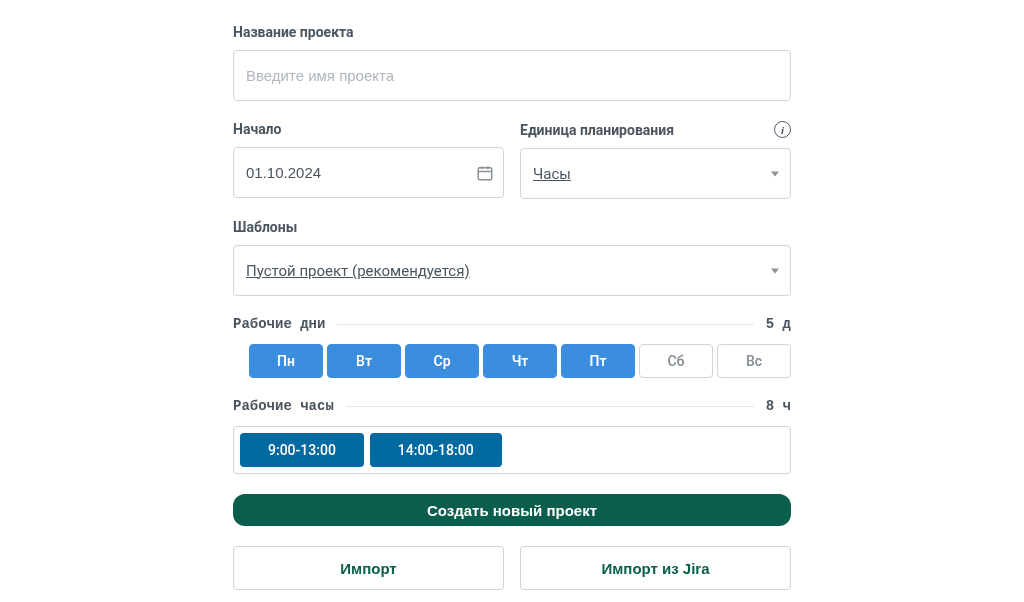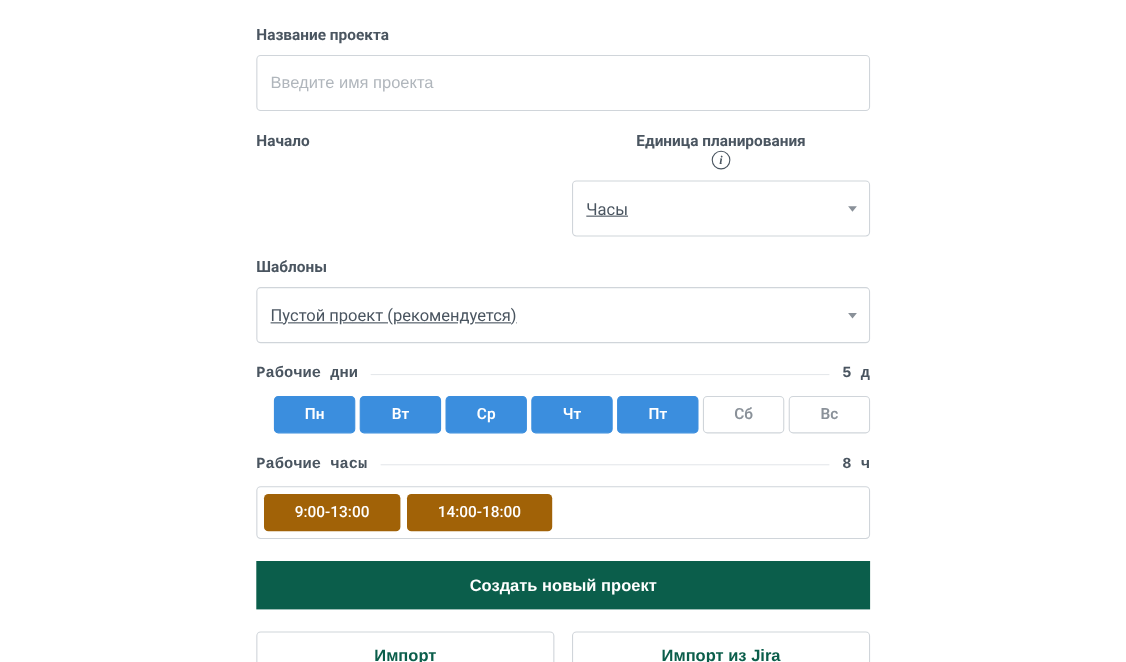--- a/index.html
+++ b/index.html
@@ -31,21 +31,20 @@
   .text-input::placeholder { color: #b0b6bc; }
 
   .row { display: flex; gap: 16px; margin-top: 20px; }
   .col { flex: 1; display: flex; flex-direction: column; }
 
   .label-row {
     display: flex;
     justify-content: space-between;
     align-items: center;
     margin-bottom: 10px;
-    flex-direction: column;
   }
 
   .date-input-wrap { position: relative; }
   .date-input-wrap .text-input { padding-right: 40px; }
   .calendar-icon {
     position: absolute;
     right: 10px;
     top: 50%;
     transform: translateY(-50%);
     width: 18px;
@@ -134,38 +133,38 @@
   }
 
   .hours-wrap {
     border: 1px solid #d0d5da;
     border-radius: 4px;
     padding: 6px;
     display: flex;
     gap: 6px;
   }
   .hour-pill {
-    background: #a16207;
+    background: #0369a1;
     color: #fff;
     font-size: 14px;
     font-weight: 500;
     padding: 9px 28px;
     border-radius: 4px;
     cursor: pointer;
   }
 
   .primary-btn {
     width: 100%;
-    height: 44px;
+    height: 32px;
     background: #0b5e4b;
     color: #fff;
     font-size: 15px;
     font-weight: 700;
     border: none;
-    border-radius: 0;
+    border-radius: 12px;
     cursor: pointer;
     margin-top: 20px;
   }
 
   .secondary-row {
     display: flex;
     gap: 16px;
     margin-top: 20px;
   }
   .secondary-btn {
@@ -188,20 +187,29 @@
 
 <div>
   <label class="field-label">Название проекта</label>
   <input type="text" class="text-input" placeholder="Введите имя проекта" style="">
 </div>
 
 
 <div class="row">
   <div class="col">
     <label class="field-label">Начало</label>
+    <div class="date-input-wrap">
+      <input type="text" class="text-input" value="01.10.2024" style="">
+      <svg class="calendar-icon" viewBox="0 0 24 24" fill="none" stroke="currentColor" stroke-width="2">
+        <rect x="3" y="5" width="18" height="16" rx="2"></rect>
+        <line x1="3" y1="10" x2="21" y2="10"></line>
+        <line x1="8" y1="3" x2="8" y2="7"></line>
+        <line x1="16" y1="3" x2="16" y2="7"></line>
+      </svg>
+    </div>
   </div>
   <div class="col">
     <div class="label-row">
       <label class="field-label" style="margin:0">Единица планирования</label>
       <span class="info-icon">i</span>
     </div>
     <div class="select-wrap">
       <div class="text-input" style="display:flex;align-items:center;">
         <span>Часы</span>
       </div>

